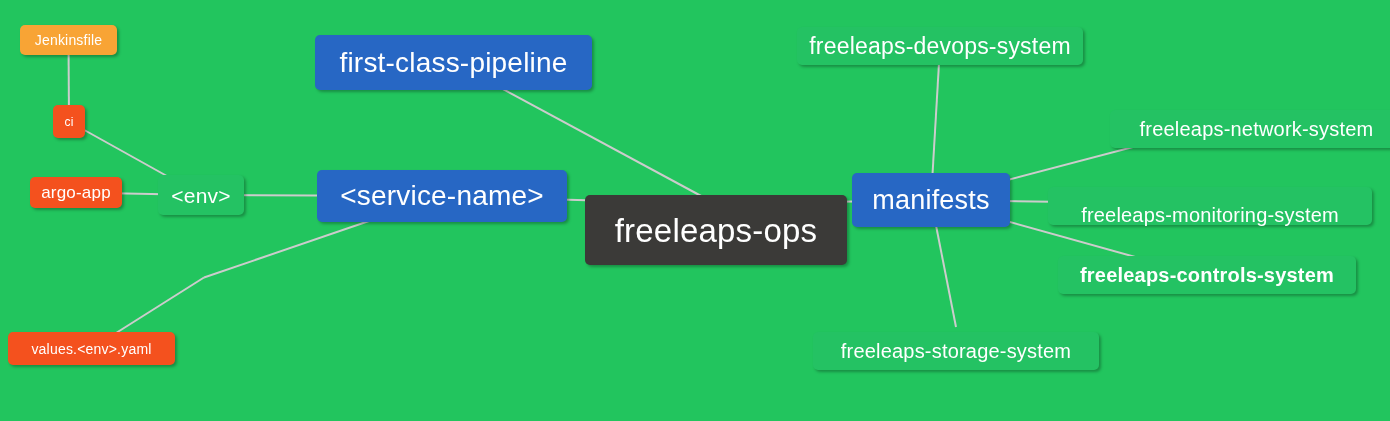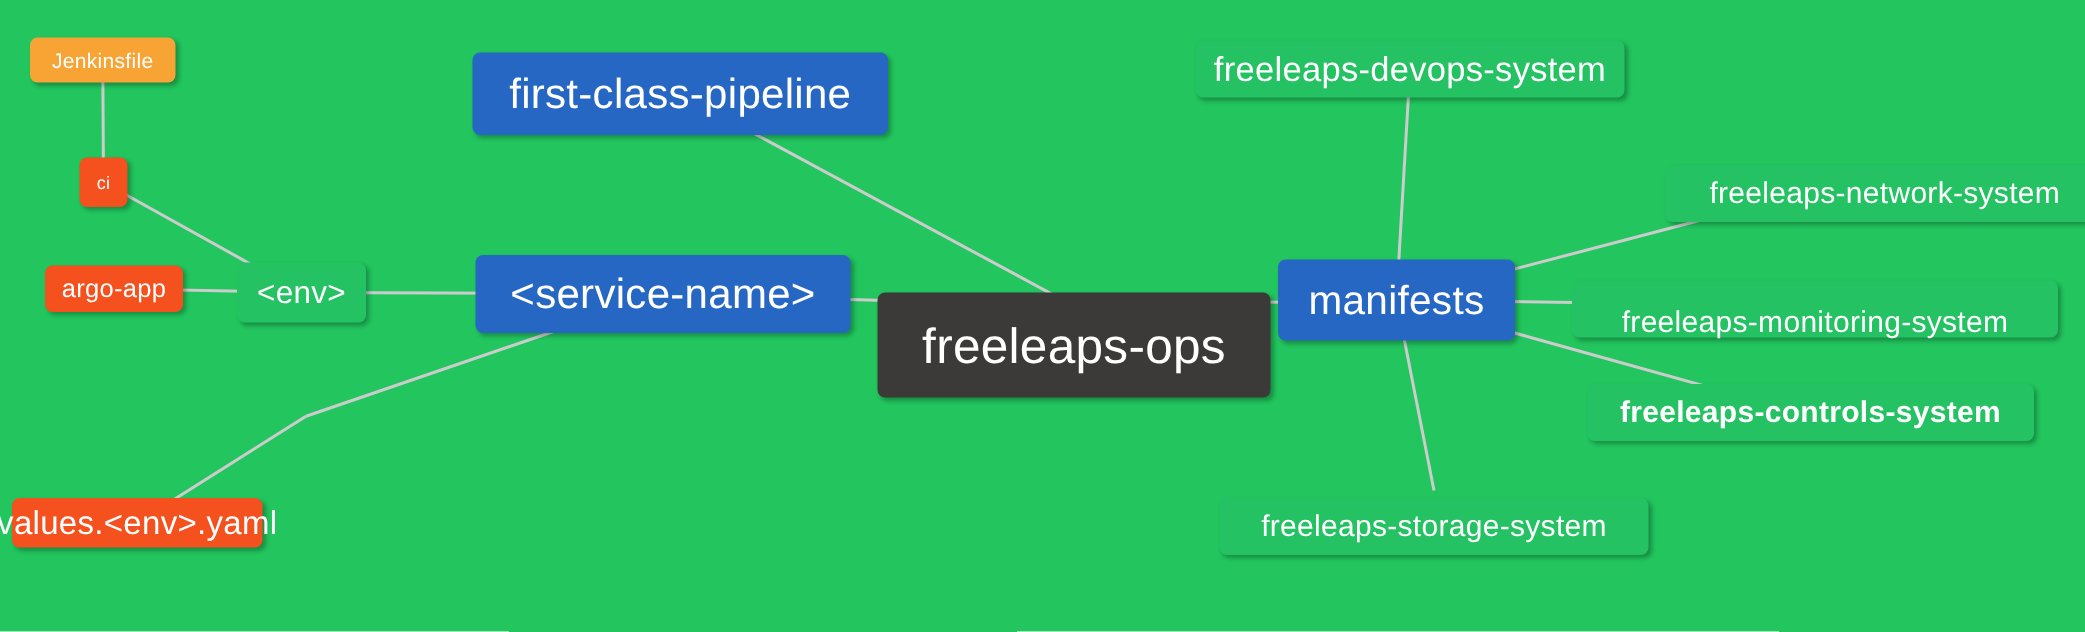--- a/index.html
+++ b/index.html
@@ -64,21 +64,21 @@
     </div>
     <div class="node" style="left: 53px; top: 105px; width: 32px; height: 33px; font-size: 12px; background: rgb(244, 81, 30); color: rgb(255, 255, 255);">
       <span>ci</span>
     </div>
     <div class="node" style="left: 30px; top: 177px; width: 92px; height: 31px; font-size: 17px; background: rgb(244, 81, 30); color: rgb(255, 255, 255);">
       <span>argo-app</span>
     </div>
     <div class="node" style="left: 158px; top: 175px; width: 86px; height: 40px; font-size: 21px; background: rgb(36, 194, 99); color: rgb(255, 255, 255); justify-content: center;">
       <span>&lt;env&gt;</span>
     </div>
-    <div class="node" style="left: 8px; top: 332px; width: 167px; height: 33px; font-size: 22px; background: rgb(244, 81, 30); color: rgb(255, 255, 255);">
+    <div class="node" style="left: 8px; top: 332px; width: 167px; height: 33px; font-size: 14px; background: rgb(244, 81, 30); color: rgb(255, 255, 255);">
       <span>values.&lt;env&gt;.yaml</span>
     </div>
     <div class="node" style="left: 315px; top: 35px; width: 277px; height: 55px; font-size: 28px; background: rgb(39, 103, 196); color: rgb(255, 255, 255);">
       <span>first-class-pipeline</span>
     </div>
     <div class="node" style="left: 317px; top: 170px; width: 250px; height: 52px; font-size: 28px; background: rgb(39, 103, 196); color: rgb(255, 255, 255);">
       <span>&lt;service-name&gt;</span>
     </div>
     <div class="node" style="left: 585px; top: 169px; width: 262px; height: 70px; font-size: 33px; background: rgb(59, 58, 56); color: rgb(255, 255, 255); margin-top: 26px;">
       <span>freeleaps-ops</span>

